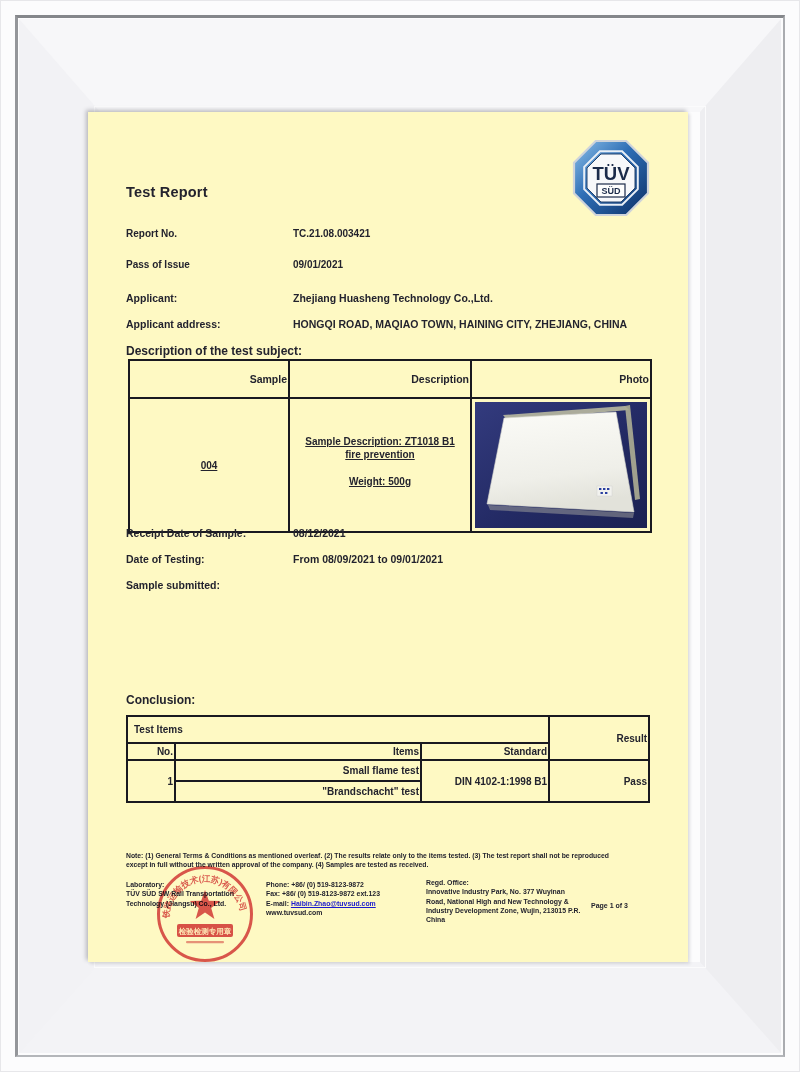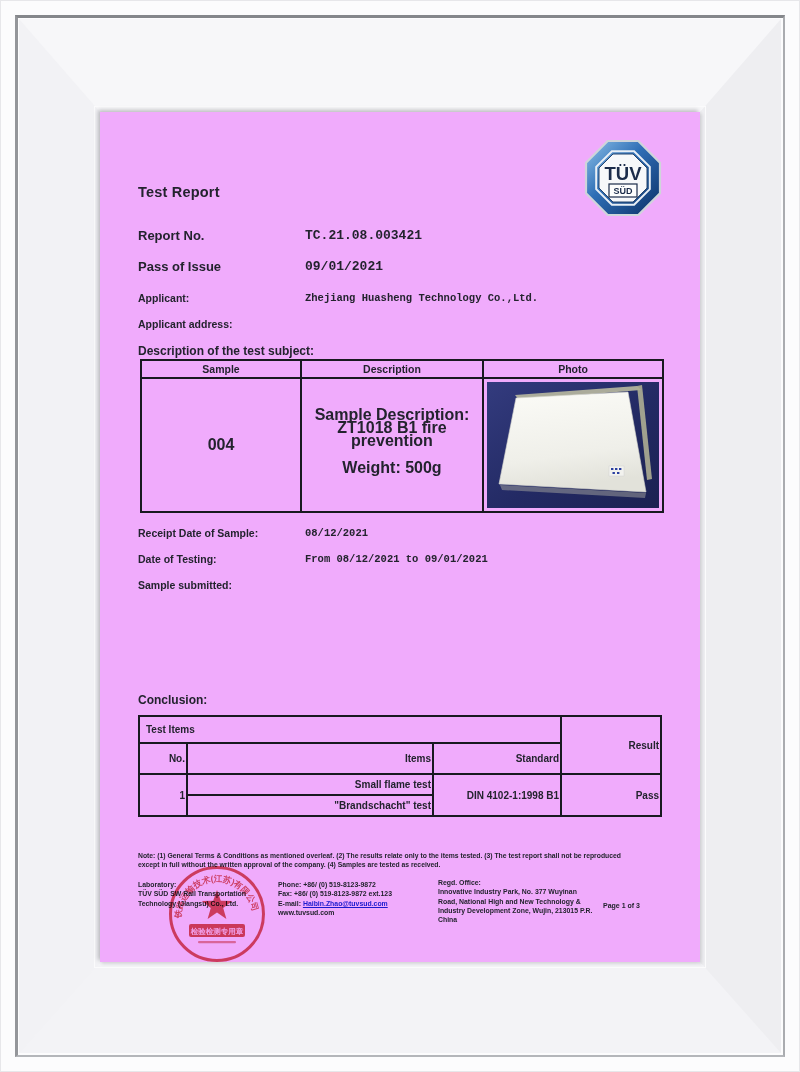--- a/index.html
+++ b/index.html
@@ -24,47 +24,47 @@
     border-style:solid;
     border-width:93px 81px 91px 81px;
     border-color:#f7f7f9 #eeeef1 #f3f3f6 #f2f2f5;
   }
   .frame-bevel::after{
     content:"";position:absolute;inset:-6px;border:1px solid #fbfbfc;
   }
 
   
   .doc{
-    position:absolute;left:100px;top:112px;width:600px;height:850px;
-    background:#f0abfc;color:#23232e;
+    position:absolute;left:88px;top:112px;width:600px;height:850px;
+    background:#fef9c3;color:#23232e;
     box-shadow:-2px -2px 4px rgba(40,40,50,.28), 2px 2px 3px rgba(40,40,50,.12);
   }
   .lbl{position:absolute;left:38px;font-weight:bold;white-space:nowrap;}
-  .val{position:absolute;left:205px;font-weight:bold;white-space:nowrap;font-family:Liberation Mono, monospace;}
-  .fs12{font-size:13px;} .fs10{font-size:10.5px;text-align:right;} .fs9{font-size:12px;}
+  .val{position:absolute;left:205px;font-weight:bold;white-space:nowrap;}
+  .fs12{font-size:10px;} .fs10{font-size:10.5px;text-align:right;} .fs9{font-size:12px;}
 
   .title{position:absolute;left:38px;top:72px;font-size:14.5px;font-weight:bold;letter-spacing:.2px;}
 
   
   .logo{position:absolute;left:481px;top:22px;width:84px;height:88px;}
 
   
   table{border-collapse:collapse;table-layout:fixed;}
   .t1{position:absolute;left:40px;top:247px;width:522px;}
   .t1 th,.t1 td{border:2px solid #191920;font-weight:bold;text-align:center;vertical-align:middle;}
-  .t1 th{height:18px;font-size:10.5px;}
-  .t1 td{height:134px;font-size:16px;}
+  .t1 th{height:38px;font-size:10.5px;text-align:right;}
+  .t1 td{height:134px;font-size:10px;text-decoration:underline;}
   .desc-line{margin:0 8px 14px;line-height:13px;}
   .photo-wrap{width:176px;height:130px;margin:0 auto;padding:2px;}
 
   
   .t2{position:absolute;left:38px;top:603px;width:524px;}
   .t2 td{border:2px solid #191920;font-weight:bold;text-align:right;vertical-align:middle;font-size:10px;}
   .t2 .left{text-align:left;padding-left:6px;}
-  .r1{height:27px;} .r2{height:31px;} .r3{height:21px;}
+  .r1{height:27px;} .r2{height:17px;} .r3{height:21px;}
 
   
   .note{position:absolute;left:38px;top:739px;width:528px;font-size:6.8px;font-weight:bold;line-height:9px;}
   .fcol{position:absolute;font-size:6.9px;font-weight:bold;line-height:9.3px;white-space:nowrap;}
   .lab-col{left:38px;top:768px;}
   .contact-col{left:178px;top:768px;}
   .regd-col{left:338px;top:766px;}
   .page-num{position:absolute;left:503px;top:790px;font-size:7px;font-weight:bold;}
   .email{color:#1a1ace;text-decoration:underline;}
   .site{color:#23232e;}
@@ -101,20 +101,21 @@
   <div class="title">Test Report</div>
 
   <div class="lbl fs12" style="top:116px">Report No.</div>
   <div class="val fs12" style="top:116px">TC.21.08.003421</div>
   <div class="lbl fs12" style="top:147px">Pass of Issue</div>
   <div class="val fs12" style="top:147px">09/01/2021</div>
 
   <div class="lbl fs10" style="top:180px">Applicant:</div>
   <div class="val fs10" style="top:180px">Zhejiang Huasheng Technology Co.,Ltd.</div>
   <div class="lbl fs10" style="top:206px">Applicant address:</div>
+  <div class="val fs10" style="top:206px">HONGQI ROAD, MAQIAO TOWN, HAINING CITY, ZHEJIANG, CHINA</div>
   <div class="lbl fs9" style="top:232px">Description of the test subject:</div>
 
   <table class="t1">
     <colgroup>
         <col style="width:160px">
         <col style="width:182px">
         <col style="width:180px">
       </colgroup>
     <tbody>
         <tr>
@@ -159,21 +160,21 @@
           </svg>
         </div>
       </td>
     </tr>
   </tbody>
     </table>
 
   <div class="lbl fs10" style="top:415px">Receipt Date of Sample:</div>
   <div class="val fs10" style="top:415px">08/12/2021</div>
   <div class="lbl fs10" style="top:441px">Date of Testing:</div>
-  <div class="val fs10" style="top:441px">From 08/12/2021 to 09/01/2021</div>
+  <div class="val fs10" style="top:441px">From 08/09/2021 to 09/01/2021</div>
   <div class="lbl fs10" style="top:467px">Sample submitted:</div>
 
   <div class="lbl fs9" style="top:581px">Conclusion:</div>
 
   <table class="t2">
     <colgroup>
         <col style="width:48px">
         <col style="width:246px">
         <col style="width:128px">
         <col style="width:100px">

